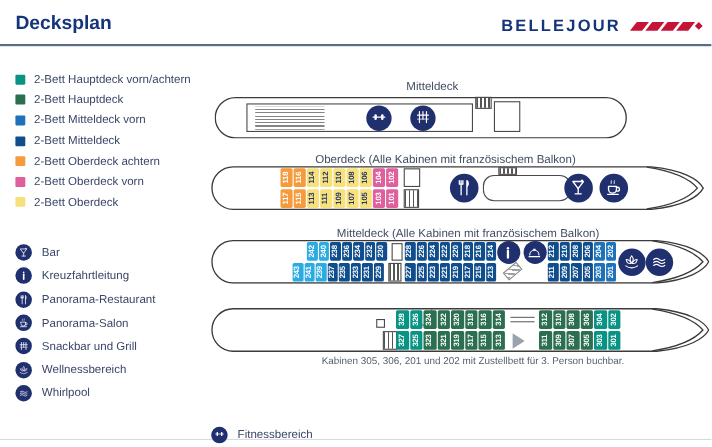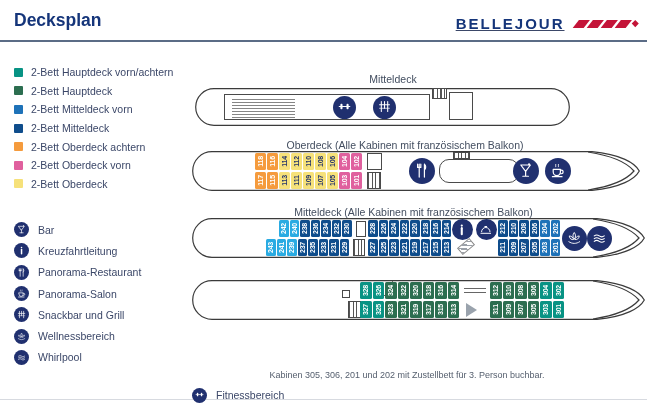--- a/index.html
+++ b/index.html
@@ -2,21 +2,21 @@
 <html><head>
 <meta charset="utf-8">
 <style>
   html,body{margin:0;padding:0;background:#fff;}
   #page{position:relative;width:647px;height:406px;background:#fff;overflow:hidden;
         font-family:"Liberation Sans",sans-serif;color:#3b4768;}
   
   .title{position:absolute;left:14px;top:10px;font-size:17.5px;font-weight:700;color:var(--brand);}
   .rule{position:absolute;left:0;top:40px;width:647px;height:2px;background:#5b6c86;}
   .rule-bottom{position:absolute;left:0;top:399px;width:647px;height:1px;background:#d7dae0;}
-  .brand{position:absolute;top:15px;right:10px;display:flex;align-items:center;gap:8px;text-decoration:underline;}
+  .brand{position:absolute;top:15px;right:10px;display:flex;align-items:center;gap:8px;}
   .brand-word{font-size:15px;font-weight:700;letter-spacing:2px;color:var(--brand);}
   .flags{display:flex;align-items:center;}
   .flag{display:inline-block;width:11px;height:7.5px;margin-left:3px;transform:skewX(-38deg);background:var(--red);}
   .flag-plus{display:inline-block;width:4.5px;height:4.5px;margin-left:4px;transform:rotate(45deg);background:var(--red);}
   
   .legend-cabins{position:absolute;left:14px;top:63px;}
   .lg-row{display:flex;align-items:center;height:18.6px;gap:8px;}
   .lg-sq{width:9px;height:9px;border-radius:1px;flex:none;}
   .lg-txt{font-size:10.5px;color:#3b4768;text-align:right;}
   .legend-fac{position:absolute;left:14px;top:219px;}
@@ -297,21 +297,21 @@
     <div class="dk ic" style="left:355px;top:6.5px;width:26px;height:26px;">
         <svg viewBox="0 0 24 24" fill="none" stroke="#fff" stroke-width="1.5" stroke-linecap="round" stroke-linejoin="round">
           <path d="M6.5 10.5h9v3.2a4.5 4.5 0 0 1-9 0z"></path>
           <path d="M15.5 11.5h1.2a2.2 2.2 0 0 1 0 4.4h-1.4"></path>
           <path d="M5.5 19.5h12"></path>
           <path d="M9.6 4.2c-.7 1.2.7 1.8 0 3M13 4.2c-.7 1.2.7 1.8 0 3" stroke-width="1.1"></path>
         </svg>
       </div>
   </div>
 
-  <div class="deck-label" style="left:394px;top:206px;padding-left:39px;">Mitteldeck (Alle Kabinen mit französischem Balkon)</div>
+  <div class="deck-label" style="left:406px;top:206px;padding-left:39px;">Mitteldeck (Alle Kabinen mit französischem Balkon)</div>
   <div class="deck" style="left:190px;top:218px;width:455px;height:40px;">
     <svg class="hull" viewBox="0 0 455 40">
       <path d="M22 .7 H407 C436 3.5 450 12 454.3 20 C450 28 436 36.5 407 39.3 H22 A19.3 19.3 0 0 1 22 .7 Z" fill="#fff"></path>
       <path d="M403 1 C429 5 443 13 449 20 C443 27 429 35 403 39" fill="none"></path>
     </svg>
     <div class="cabrow w95" style="left:89px;top:1.5px;">
         <div class="cab c-ma">
           <span>242</span>
         </div>
         <div class="cab c-ma">
@@ -583,14 +583,14 @@
           <span>305</span>
         </div>
         <div class="cab c-ha">
           <span>303</span>
         </div>
         <div class="cab c-ha">
           <span>301</span>
         </div>
       </div>
   </div>
-  <div class="note" style="left:407px;top:323px;margin-top:47px;">Kabinen 305, 306, 201 und 202 mit Zustellbett für 3. Person buchbar.</div>
+  <div class="note" style="left:430px;top:323px;">Kabinen 305, 306, 201 und 202 mit Zustellbett für 3. Person buchbar.</div>
 </div>
 
 </body></html>

